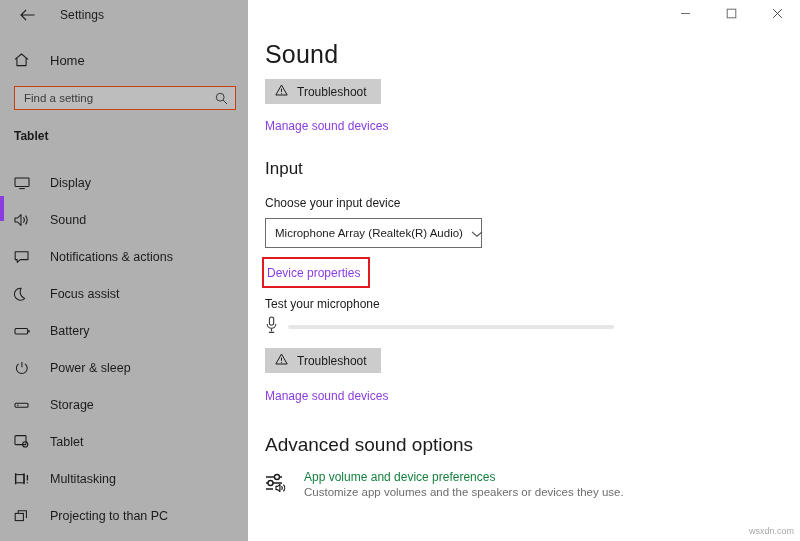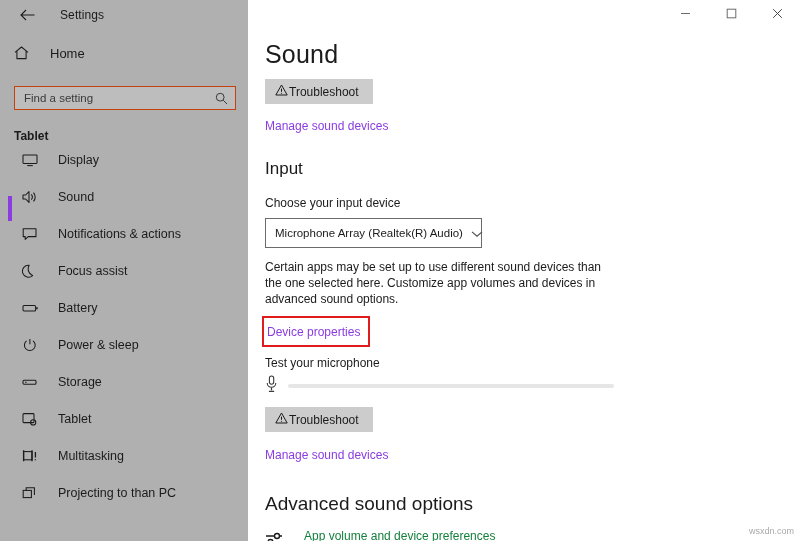--- a/index.html
+++ b/index.html
@@ -50,21 +50,21 @@
 
   .settings-title {
     font-size: 12px;
     color: #1b1b1b;
     margin-left: 18px;
     letter-spacing: .1px;
   }
 
   .home-row {
     display: flex;
-    align-items: flex-start;
+    align-items: center;
     height: 28px;
     margin-top: 16px;
     padding-left: 14px;
   }
 
   .home-icon {
     width: 22px;
     display: flex;
     align-items: center;
     justify-content: flex-start;
@@ -106,24 +106,23 @@
     color: #1b1b1b;
     padding-left: 14px;
     margin-top: 19px;
   }
 
   .nav-list { margin-top: 10px; }
 
   .nav-item {
     position: relative;
     display: flex;
-    align-items: flex-start;
+    align-items: flex-end;
     height: 37px;
     padding-left: 14px;
-    margin-left: 8px;
   }
 
   .nav-item.selected::before {
     content: "";
     position: absolute;
     left: 0;
     top: 6px;
     bottom: 6px;
     width: 4px;
     background: #8b3ce0;
@@ -180,21 +179,21 @@
   }
 
   .btn-troubleshoot {
     margin-top: 10px;
     background: #cccccc;
     border: none;
     height: 25px;
     padding: 0 14px 0 10px;
     display: inline-flex;
     align-items: center;
-    gap: 1px;
+    gap: 9px;
     font-family: "Liberation Sans", sans-serif;
     font-size: 12px;
     color: #1b1b1b;
     cursor: pointer;
   }
 
   .link {
     color: #8b3ce0;
     font-size: 12px;
     text-decoration: none;
@@ -493,21 +492,20 @@
 
       <div class="combo">
         <span class="combo-value">Microphone Array (Realtek(R) Audio)</span>
         <span>
           <svg width="12" height="8" viewBox="0 0 12 8">
               <path d="M1 1.8 L6 6.2 L11 1.8" fill="none" stroke="#4a4a4a" stroke-width="1.05"></path>
             </svg>
         </span>
       </div>
 
-      <p class="helper-text">Certain apps may be set up to use different sound devices than the one selected here. Customize app volumes and devices in advanced sound options.</p>
 
       <div class="highlight-box">
         <a class="link" href="#">Device properties</a>
       </div>
 
       <div class="test-label">Test your microphone</div>
 
       <div class="level-row">
         <span>
           <svg width="13" height="18" viewBox="0 0 13 18">

